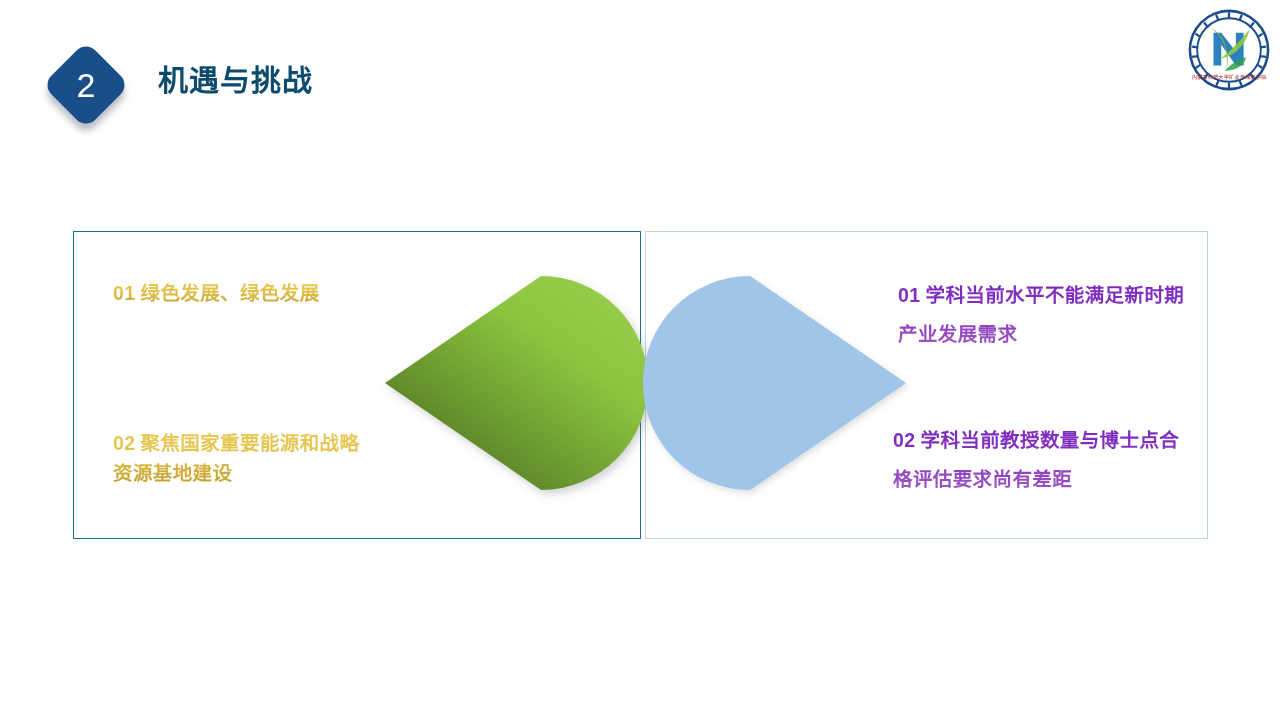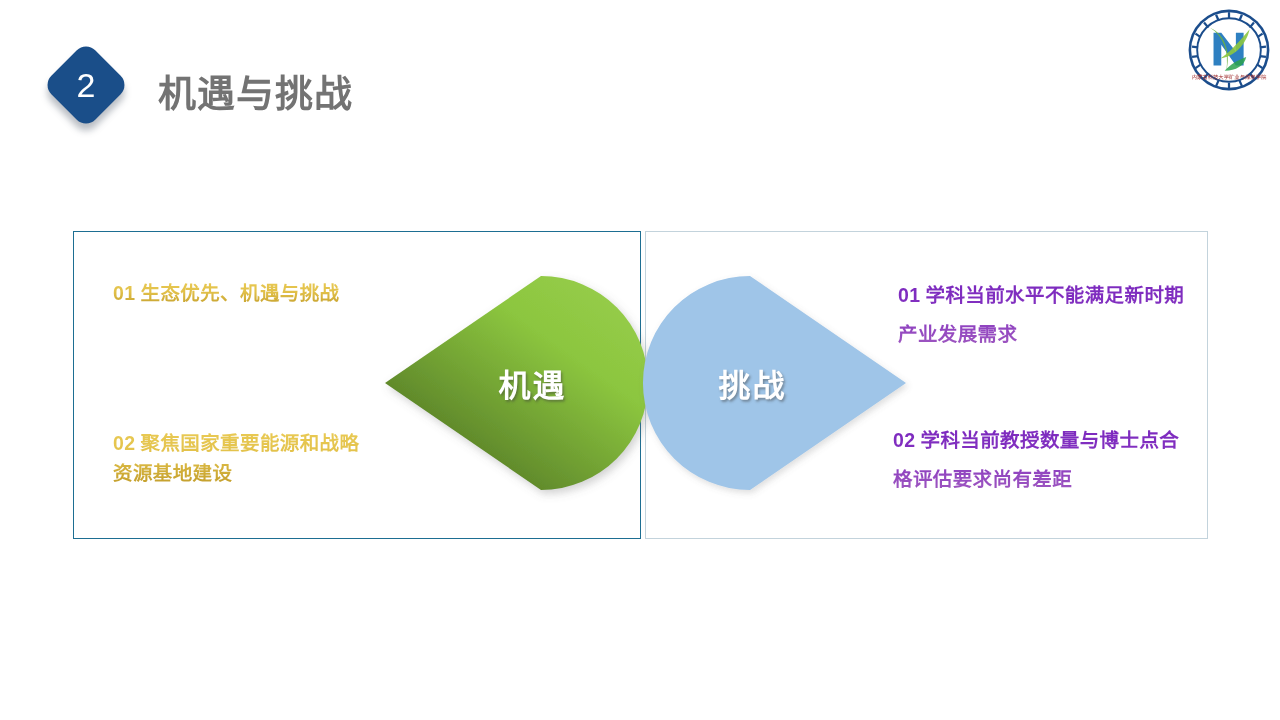--- a/index.html
+++ b/index.html
@@ -57,24 +57,24 @@
     color: #ffffff;
     font-size: 34px;
     font-weight: 400;
     line-height: 1;
     letter-spacing: 0;
   }
 
   .slide-title {
     position: absolute;
     left: 158px;
-    top: 63px;
-    font-size: 38px;
+    top: 56px;
+    font-size: 30px;
     font-weight: bold;
-    color: #737373;
+    color: #0c4a6e;
     letter-spacing: 1px;
     white-space: nowrap;
   }
 
   
   .logo {
     position: absolute;
     right: 8px;
     top: 7px;
     width: 86px;
@@ -236,38 +236,36 @@
         </linearGradient>
         <filter id="greenShadow" x="-25%" y="-25%" width="160%" height="160%">
           <feDropShadow dx="3" dy="4" stdDeviation="4" flood-color="#6a6a6a" flood-opacity="0.30"></feDropShadow>
         </filter>
       </defs>
       <path d="M 158 0
                A 107 107 0 1 1 158 214
                L 2 107 Z" fill="url(#greenGrad)" filter="url(#greenShadow)"></path>
     </svg>
   </div>
-  <div class="shape-label shape-label-green">机遇</div>
 
   <div class="shape shape-blue">
     <svg viewBox="0 0 265 214" xmlns="http://www.w3.org/2000/svg">
       <defs>
         <filter id="blueShadow" x="-25%" y="-25%" width="160%" height="160%">
           <feDropShadow dx="2" dy="3" stdDeviation="3" flood-color="#6a6a6a" flood-opacity="0.22"></feDropShadow>
         </filter>
       </defs>
       <path d="M 107 0
                A 107 107 0 1 0 107 214
                L 263 107 Z" fill="#9FC5E8" filter="url(#blueShadow)"></path>
     </svg>
   </div>
-  <div class="shape-label shape-label-blue">挑战</div>
 
   <div class="bullet bullet-gold bullet-l1">
-    <span class="num">01</span><span>生态优先、机遇与挑战</span>
+    <span class="num">01</span><span>绿色发展、绿色发展</span>
   </div>
 
   <div class="bullet bullet-gold bullet-l2">
     <span class="num">02</span><span>聚焦国家重要能源和战略资源基地建设</span>
   </div>
 
   <div class="bullet bullet-purple bullet-r1">
     <span class="num">01</span><span>学科当前水平不能满足新时期产业发展需求</span>
   </div>
 

